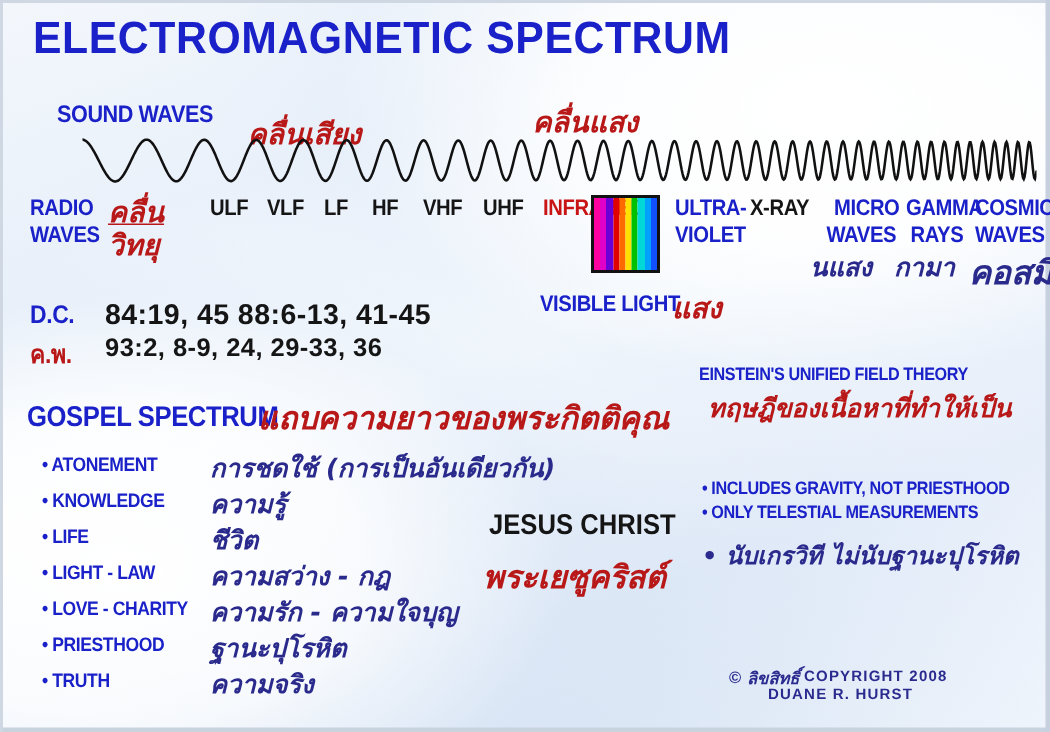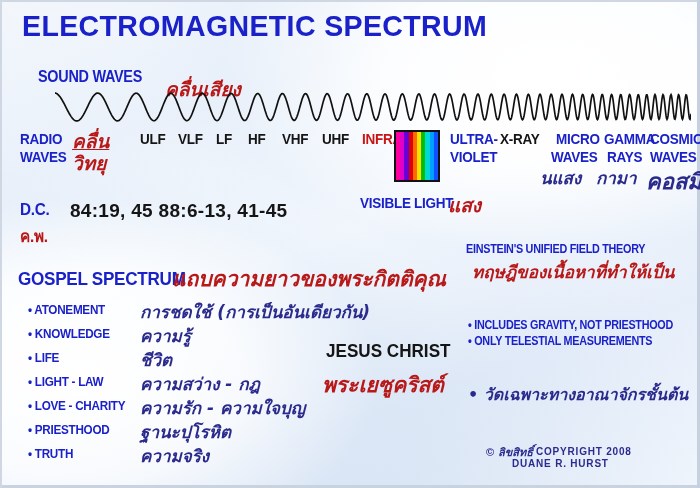--- a/index.html
+++ b/index.html
@@ -144,20 +144,21 @@
 
   <div class="edge t"></div>
   <div class="edge b"></div>
   <div class="edge l"></div>
   <div class="edge r"></div>
 
   <div class="abs" id="title">ELECTROMAGNETIC SPECTRUM</div>
 
   <div class="abs en" id="sound-waves">SOUND WAVES</div>
   <div class="abs th" id="sound-waves-th">คลื่นเสียง</div>
+  <div class="abs th" id="light-waves-th">คลื่นแสง</div>
 
   <div class="abs" id="wave">
     <svg width="636" height="38" viewBox="0 0 636 38" xmlns="http://www.w3.org/2000/svg">
       <path id="wavepath" fill="none" stroke="#111111" stroke-width="1.7" stroke-linecap="round" d="M0.00 5.03 L0.50 5.13 L1.00 5.30 L1.50 5.53 L2.00 5.82 L2.50 6.17 L3.00 6.59 L3.50 7.07 L4.00 7.60 L4.50 8.19 L5.00 8.83 L5.50 9.52 L6.00 10.26 L6.50 11.04 L7.00 11.86 L7.50 12.72 L8.00 13.60 L8.50 14.52 L9.00 15.46 L9.50 16.42 L10.00 17.39 L10.50 18.37 L11.00 19.35 L11.50 20.34 L12.00 21.31 L12.50 22.28 L13.00 23.24 L13.50 24.17 L14.00 25.08 L14.50 25.96 L15.00 26.80 L15.50 27.60 L16.00 28.37 L16.50 29.08 L17.00 29.75 L17.50 30.36 L18.00 30.91 L18.50 31.40 L19.00 31.83 L19.50 32.19 L20.00 32.48 L20.50 32.70 L21.00 32.85 L21.50 32.93 L22.00 32.94 L22.50 32.87 L23.00 32.72 L23.50 32.50 L24.00 32.21 L24.50 31.85 L25.00 31.42 L25.50 30.92 L26.00 30.36 L26.50 29.74 L27.00 29.05 L27.50 28.31 L28.00 27.52 L28.50 26.68 L29.00 25.79 L29.50 24.87 L30.00 23.92 L30.50 22.93 L31.00 21.92 L31.50 20.90 L32.00 19.86 L32.50 18.82 L33.00 17.78 L33.50 16.74 L34.00 15.71 L34.50 14.70 L35.00 13.72 L35.50 12.76 L36.00 11.84 L36.50 10.96 L37.00 10.12 L37.50 9.33 L38.00 8.60 L38.50 7.93 L39.00 7.32 L39.50 6.78 L40.00 6.31 L40.50 5.92 L41.00 5.60 L41.50 5.36 L42.00 5.20 L42.50 5.12 L43.00 5.13 L43.50 5.21 L44.00 5.39 L44.50 5.64 L45.00 5.97 L45.50 6.39 L46.00 6.88 L46.50 7.44 L47.00 8.08 L47.50 8.78 L48.00 9.55 L48.50 10.38 L49.00 11.26 L49.50 12.19 L50.00 13.16 L50.50 14.18 L51.00 15.22 L51.50 16.29 L52.00 17.37 L52.50 18.47 L53.00 19.57 L53.50 20.67 L54.00 21.76 L54.50 22.84 L55.00 23.89 L55.50 24.91 L56.00 25.90 L56.50 26.84 L57.00 27.73 L57.50 28.57 L58.00 29.34 L58.50 30.05 L59.00 30.69 L59.50 31.25 L60.00 31.73 L60.50 32.13 L61.00 32.44 L61.50 32.66 L62.00 32.79 L62.50 32.83 L63.00 32.78 L63.50 32.64 L64.00 32.40 L64.50 32.07 L65.00 31.66 L65.50 31.15 L66.00 30.57 L66.50 29.90 L67.00 29.16 L67.50 28.34 L68.00 27.47 L68.50 26.53 L69.00 25.54 L69.50 24.50 L70.00 23.42 L70.50 22.31 L71.00 21.18 L71.50 20.03 L72.00 18.87 L72.50 17.71 L73.00 16.55 L73.50 15.42 L74.00 14.30 L74.50 13.22 L75.00 12.18 L75.50 11.19 L76.00 10.26 L76.50 9.38 L77.00 8.57 L77.50 7.84 L78.00 7.19 L78.50 6.63 L79.00 6.15 L79.50 5.77 L80.00 5.49 L80.50 5.30 L81.00 5.22 L81.50 5.24 L82.00 5.36 L82.50 5.59 L83.00 5.91 L83.50 6.34 L84.00 6.86 L84.50 7.47 L85.00 8.18 L85.50 8.96 L86.00 9.83 L86.50 10.76 L87.00 11.76 L87.50 12.82 L88.00 13.92 L88.50 15.07 L89.00 16.25 L89.50 17.45 L90.00 18.66 L90.50 19.88 L91.00 21.10 L91.50 22.30 L92.00 23.47 L92.50 24.61 L93.00 25.71 L93.50 26.75 L94.00 27.74 L94.50 28.65 L95.00 29.49 L95.50 30.24 L96.00 30.91 L96.50 31.48 L97.00 31.95 L97.50 32.31 L98.00 32.56 L98.50 32.71 L99.00 32.74 L99.50 32.65 L100.00 32.46 L100.50 32.15 L101.00 31.73 L101.50 31.20 L102.00 30.58 L102.50 29.85 L103.00 29.03 L103.50 28.13 L104.00 27.14 L104.50 26.09 L105.00 24.97 L105.50 23.81 L106.00 22.59 L106.50 21.35 L107.00 20.09 L107.50 18.81 L108.00 17.54 L108.50 16.27 L109.00 15.03 L109.50 13.82 L110.00 12.65 L110.50 11.54 L111.00 10.50 L111.50 9.52 L112.00 8.64 L112.50 7.84 L113.00 7.14 L113.50 6.54 L114.00 6.06 L114.50 5.69 L115.00 5.45 L115.50 5.32 L116.00 5.32 L116.50 5.45 L117.00 5.69 L117.50 6.06 L118.00 6.55 L118.50 7.16 L119.00 7.87 L119.50 8.69 L120.00 9.61 L120.50 10.61 L121.00 11.70 L121.50 12.85 L122.00 14.07 L122.50 15.33 L123.00 16.63 L123.50 17.95 L124.00 19.28 L124.50 20.62 L125.00 21.93 L125.50 23.23 L126.00 24.48 L126.50 25.68 L127.00 26.82 L127.50 27.89 L128.00 28.86 L128.50 29.75 L129.00 30.53 L129.50 31.20 L130.00 31.74 L130.50 32.17 L131.00 32.46 L131.50 32.62 L132.00 32.64 L132.50 32.53 L133.00 32.28 L133.50 31.90 L134.00 31.39 L134.50 30.75 L135.00 29.99 L135.50 29.12 L136.00 28.15 L136.50 27.08 L137.00 25.93 L137.50 24.70 L138.00 23.41 L138.50 22.08 L139.00 20.71 L139.50 19.32 L140.00 17.93 L140.50 16.55 L141.00 15.19 L141.50 13.87 L142.00 12.60 L142.50 11.40 L143.00 10.28 L143.50 9.24 L144.00 8.32 L144.50 7.50 L145.00 6.81 L145.50 6.25 L146.00 5.82 L146.50 5.54 L147.00 5.40 L147.50 5.41 L148.00 5.57 L148.50 5.88 L149.00 6.33 L149.50 6.92 L150.00 7.65 L150.50 8.50 L151.00 9.47 L151.50 10.55 L152.00 11.72 L152.50 12.98 L153.00 14.30 L153.50 15.68 L154.00 17.10 L154.50 18.55 L155.00 20.00 L155.50 21.44 L156.00 22.85 L156.50 24.22 L157.00 25.54 L157.50 26.78 L158.00 27.93 L158.50 28.98 L159.00 29.91 L159.50 30.72 L160.00 31.39 L160.50 31.92 L161.00 32.29 L161.50 32.51 L162.00 32.57 L162.50 32.47 L163.00 32.21 L163.50 31.79 L164.00 31.21 L164.50 30.49 L165.00 29.63 L165.50 28.64 L166.00 27.53 L166.50 26.32 L167.00 25.01 L167.50 23.63 L168.00 22.20 L168.50 20.72 L169.00 19.22 L169.50 17.71 L170.00 16.22 L170.50 14.76 L171.00 13.35 L171.50 12.01 L172.00 10.76 L172.50 9.60 L173.00 8.57 L173.50 7.67 L174.00 6.91 L174.50 6.30 L175.00 5.85 L175.50 5.57 L176.00 5.47 L176.50 5.53 L177.00 5.77 L177.50 6.19 L178.00 6.77 L178.50 7.51 L179.00 8.40 L179.50 9.43 L180.00 10.59 L180.50 11.86 L181.00 13.22 L181.50 14.67 L182.00 16.17 L182.50 17.71 L183.00 19.27 L183.50 20.84 L184.00 22.37 L184.50 23.87 L185.00 25.30 L185.50 26.64 L186.00 27.89 L186.50 29.01 L187.00 30.00 L187.50 30.84 L188.00 31.52 L188.50 32.03 L189.00 32.35 L189.50 32.49 L190.00 32.45 L190.50 32.21 L191.00 31.79 L191.50 31.19 L192.00 30.42 L192.50 29.49 L193.00 28.41 L193.50 27.19 L194.00 25.85 L194.50 24.42 L195.00 22.90 L195.50 21.33 L196.00 19.72 L196.50 18.10 L197.00 16.49 L197.50 14.91 L198.00 13.40 L198.50 11.96 L199.00 10.62 L199.50 9.41 L200.00 8.33 L200.50 7.41 L201.00 6.66 L201.50 6.10 L202.00 5.73 L202.50 5.55 L203.00 5.58 L203.50 5.80 L204.00 6.23 L204.50 6.85 L205.00 7.66 L205.50 8.63 L206.00 9.77 L206.50 11.05 L207.00 12.46 L207.50 13.97 L208.00 15.55 L208.50 17.19 L209.00 18.87 L209.50 20.54 L210.00 22.20 L210.50 23.80 L211.00 25.33 L211.50 26.77 L212.00 28.08 L212.50 29.26 L213.00 30.27 L213.50 31.10 L214.00 31.74 L214.50 32.17 L215.00 32.40 L215.50 32.41 L216.00 32.20 L216.50 31.78 L217.00 31.15 L217.50 30.32 L218.00 29.31 L218.50 28.12 L219.00 26.79 L219.50 25.32 L220.00 23.75 L220.50 22.10 L221.00 20.39 L221.50 18.66 L222.00 16.93 L222.50 15.23 L223.00 13.60 L223.50 12.05 L224.00 10.62 L224.50 9.33 L225.00 8.21 L225.50 7.26 L226.00 6.52 L226.50 5.99 L227.00 5.68 L227.50 5.60 L228.00 5.76 L228.50 6.14 L229.00 6.75 L229.50 7.57 L230.00 8.60 L230.50 9.81 L231.00 11.18 L231.50 12.69 L232.00 14.32 L232.50 16.03 L233.00 17.79 L233.50 19.58 L234.00 21.36 L234.50 23.10 L235.00 24.77 L235.50 26.34 L236.00 27.78 L236.50 29.05 L237.00 30.15 L237.50 31.04 L238.00 31.72 L238.50 32.16 L239.00 32.36 L239.50 32.31 L240.00 32.01 L240.50 31.48 L241.00 30.70 L241.50 29.71 L242.00 28.52 L242.50 27.15 L243.00 25.62 L243.50 23.96 L244.00 22.21 L244.50 20.39 L245.00 18.54 L245.50 16.71 L246.00 14.91 L246.50 13.19 L247.00 11.58 L247.50 10.11 L248.00 8.81 L248.50 7.71 L249.00 6.83 L249.50 6.19 L250.00 5.79 L250.50 5.66 L251.00 5.79 L251.50 6.18 L252.00 6.83 L252.50 7.72 L253.00 8.84 L253.50 10.16 L254.00 11.66 L254.50 13.32 L255.00 15.08 L255.50 16.93 L256.00 18.83 L256.50 20.73 L257.00 22.60 L257.50 24.39 L258.00 26.08 L258.50 27.62 L259.00 28.99 L259.50 30.15 L260.00 31.08 L260.50 31.76 L261.00 32.17 L261.50 32.31 L262.00 32.17 L262.50 31.74 L263.00 31.05 L263.50 30.10 L264.00 28.92 L264.50 27.52 L265.00 25.93 L265.50 24.20 L266.00 22.35 L266.50 20.43 L267.00 18.47 L267.50 16.52 L268.00 14.62 L268.50 12.82 L269.00 11.15 L269.50 9.65 L270.00 8.36 L270.50 7.30 L271.00 6.49 L271.50 5.97 L272.00 5.73 L272.50 5.79 L273.00 6.15 L273.50 6.80 L274.00 7.72 L274.50 8.90 L275.00 10.31 L275.50 11.92 L276.00 13.69 L276.50 15.59 L277.00 17.56 L277.50 19.58 L278.00 21.58 L278.50 23.52 L279.00 25.36 L279.50 27.06 L280.00 28.57 L280.50 29.86 L281.00 30.89 L281.50 31.65 L282.00 32.11 L282.50 32.25 L283.00 32.09 L283.50 31.61 L284.00 30.83 L284.50 29.76 L285.00 28.44 L285.50 26.88 L286.00 25.13 L286.50 23.24 L287.00 21.23 L287.50 19.17 L288.00 17.11 L288.50 15.08 L289.00 13.15 L289.50 11.37 L290.00 9.77 L290.50 8.39 L291.00 7.28 L291.50 6.46 L292.00 5.95 L292.50 5.77 L293.00 5.92 L293.50 6.41 L294.00 7.21 L294.50 8.31 L295.00 9.68 L295.50 11.30 L296.00 13.11 L296.50 15.08 L297.00 17.15 L297.50 19.27 L298.00 21.39 L298.50 23.45 L299.00 25.39 L299.50 27.17 L300.00 28.74 L300.50 30.05 L301.00 31.07 L301.50 31.78 L302.00 32.15 L302.50 32.17 L303.00 31.84 L303.50 31.16 L304.00 30.16 L304.50 28.85 L305.00 27.28 L305.50 25.49 L306.00 23.51 L306.50 21.41 L307.00 19.25 L307.50 17.07 L308.00 14.94 L308.50 12.92 L309.00 11.07 L309.50 9.43 L310.00 8.06 L310.50 6.99 L311.00 6.26 L311.50 5.88 L312.00 5.86 L312.50 6.22 L313.00 6.94 L313.50 8.00 L314.00 9.38 L314.50 11.03 L315.00 12.91 L315.50 14.97 L316.00 17.14 L316.50 19.37 L317.00 21.60 L317.50 23.75 L318.00 25.76 L318.50 27.59 L319.00 29.16 L319.50 30.43 L320.00 31.38 L320.50 31.96 L321.00 32.15 L321.50 31.96 L322.00 31.38 L322.50 30.43 L323.00 29.14 L323.50 27.54 L324.00 25.69 L324.50 23.63 L325.00 21.42 L325.50 19.14 L326.00 16.86 L326.50 14.63 L327.00 12.54 L327.50 10.64 L328.00 9.00 L328.50 7.67 L329.00 6.68 L329.50 6.08 L330.00 5.87 L330.50 6.08 L331.00 6.69 L331.50 7.69 L332.00 9.04 L332.50 10.71 L333.00 12.65 L333.50 14.79 L334.00 17.07 L334.50 19.41 L335.00 21.74 L335.50 23.99 L336.00 26.08 L336.50 27.94 L337.00 29.51 L337.50 30.75 L338.00 31.60 L338.50 32.04 L339.00 32.06 L339.50 31.64 L340.00 30.81 L340.50 29.59 L341.00 28.01 L341.50 26.14 L342.00 24.02 L342.50 21.73 L343.00 19.35 L343.50 16.95 L344.00 14.62 L344.50 12.43 L345.00 10.47 L345.50 8.79 L346.00 7.46 L346.50 6.52 L347.00 6.01 L347.50 5.95 L348.00 6.33 L348.50 7.16 L349.00 8.40 L349.50 10.00 L350.00 11.93 L350.50 14.10 L351.00 16.45 L351.50 18.89 L352.00 21.34 L352.50 23.71 L353.00 25.92 L353.50 27.88 L354.00 29.52 L354.50 30.79 L355.00 31.64 L355.50 32.03 L356.00 31.96 L356.50 31.41 L357.00 30.41 L357.50 28.99 L358.00 27.21 L358.50 25.13 L359.00 22.81 L359.50 20.35 L360.00 17.84 L360.50 15.37 L361.00 13.03 L361.50 10.91 L362.00 9.09 L362.50 7.64 L363.00 6.62 L363.50 6.06 L364.00 5.99 L364.50 6.42 L365.00 7.32 L365.50 8.67 L366.00 10.42 L366.50 12.50 L367.00 14.83 L367.50 17.33 L368.00 19.89 L368.50 22.42 L369.00 24.83 L369.50 27.00 L370.00 28.87 L370.50 30.35 L371.00 31.39 L371.50 31.93 L372.00 31.97 L372.50 31.49 L373.00 30.51 L373.50 29.07 L374.00 27.23 L374.50 25.05 L375.00 22.62 L375.50 20.05 L376.00 17.43 L376.50 14.87 L377.00 12.48 L377.50 10.35 L378.00 8.57 L378.50 7.22 L379.00 6.35 L379.50 6.01 L380.00 6.20 L380.50 6.93 L381.00 8.16 L381.50 9.85 L382.00 11.92 L382.50 14.30 L383.00 16.87 L383.50 19.54 L384.00 22.19 L384.50 24.70 L385.00 26.98 L385.50 28.92 L386.00 30.43 L386.50 31.45 L387.00 31.94 L387.50 31.86 L388.00 31.23 L388.50 30.07 L389.00 28.41 L389.50 26.35 L390.00 23.96 L390.50 21.34 L391.00 18.62 L391.50 15.92 L392.00 13.35 L392.50 11.02 L393.00 9.05 L393.50 7.53 L394.00 6.51 L394.50 6.06 L395.00 6.20 L395.50 6.91 L396.00 8.18 L396.50 9.94 L397.00 12.12 L397.50 14.61 L398.00 17.31 L398.50 20.10 L399.00 22.83 L399.50 25.39 L400.00 27.66 L400.50 29.52 L401.00 30.89 L401.50 31.71 L402.00 31.93 L402.50 31.54 L403.00 30.56 L403.50 29.02 L404.00 27.01 L404.50 24.61 L405.00 21.94 L405.50 19.13 L406.00 16.30 L406.50 13.60 L407.00 11.16 L407.50 9.10 L408.00 7.52 L408.50 6.50 L409.00 6.09 L409.50 6.31 L410.00 7.16 L410.50 8.59 L411.00 10.55 L411.50 12.92 L412.00 15.60 L412.50 18.46 L413.00 21.34 L413.50 24.11 L414.00 26.63 L414.50 28.76 L415.00 30.40 L415.50 31.47 L416.00 31.89 L416.50 31.66 L417.00 30.78 L417.50 29.29 L418.00 27.27 L418.50 24.82 L419.00 22.06 L419.50 19.14 L420.00 16.21 L420.50 13.42 L421.00 10.92 L421.50 8.85 L422.00 7.30 L422.50 6.38 L423.00 6.12 L423.50 6.55 L424.00 7.65 L424.50 9.35 L425.00 11.57 L425.50 14.20 L426.00 17.09 L426.50 20.09 L427.00 23.03 L427.50 25.75 L428.00 28.11 L428.50 29.98 L429.00 31.24 L429.50 31.83 L430.00 31.71 L430.50 30.88 L431.00 29.40 L431.50 27.33 L432.00 24.79 L432.50 21.93 L433.00 18.90 L433.50 15.87 L434.00 13.01 L434.50 10.49 L435.00 8.45 L435.50 7.01 L436.00 6.26 L436.50 6.23 L437.00 6.94 L437.50 8.35 L438.00 10.37 L438.50 12.90 L439.00 15.79 L439.50 18.86 L440.00 21.95 L440.50 24.87 L441.00 27.45 L441.50 29.53 L442.00 30.99 L442.50 31.74 L443.00 31.73 L443.50 30.96 L444.00 29.48 L444.50 27.36 L445.00 24.73 L445.50 21.76 L446.00 18.62 L446.50 15.49 L447.00 12.58 L447.50 10.05 L448.00 8.07 L448.50 6.76 L449.00 6.20 L449.50 6.44 L450.00 7.45 L450.50 9.18 L451.00 11.53 L451.50 14.34 L452.00 17.45 L452.50 20.67 L453.00 23.78 L453.50 26.59 L454.00 28.93 L454.50 30.63 L455.00 31.60 L455.50 31.76 L456.00 31.10 L456.50 29.66 L457.00 27.54 L457.50 24.86 L458.00 21.79 L458.50 18.54 L459.00 15.31 L459.50 12.33 L460.00 9.77 L460.50 7.83 L461.00 6.61 L461.50 6.22 L462.00 6.67 L462.50 7.95 L463.00 9.97 L463.50 12.59 L464.00 15.65 L464.50 18.93 L465.00 22.23 L465.50 25.31 L466.00 27.96 L466.50 30.01 L467.00 31.31 L467.50 31.76 L468.00 31.34 L468.50 30.07 L469.00 28.03 L469.50 25.36 L470.00 22.25 L470.50 18.90 L471.00 15.56 L471.50 12.46 L472.00 9.81 L472.50 7.81 L473.00 6.59 L473.50 6.26 L474.00 6.83 L474.50 8.27 L475.00 10.48 L475.50 13.30 L476.00 16.54 L476.50 19.96 L477.00 23.31 L477.50 26.36 L478.00 28.87 L478.50 30.66 L479.00 31.61 L479.50 31.63 L480.00 30.71 L480.50 28.94 L481.00 26.42 L481.50 23.35 L482.00 19.96 L482.50 16.48 L483.00 13.19 L483.50 10.34 L484.00 8.13 L484.50 6.74 L485.00 6.28 L485.50 6.79 L486.00 8.22 L486.50 10.48 L487.00 13.40 L487.50 16.75 L488.00 20.28 L488.50 23.71 L489.00 26.78 L489.50 29.26 L490.00 30.93 L490.50 31.67 L491.00 31.42 L491.50 30.20 L492.00 28.08 L492.50 25.25 L493.00 21.92 L493.50 18.35 L494.00 14.83 L494.50 11.64 L495.00 9.04 L495.50 7.23 L496.00 6.37 L496.50 6.53 L497.00 7.71 L497.50 9.80 L498.00 12.65 L498.50 16.02 L499.00 19.64 L499.50 23.21 L500.00 26.44 L500.50 29.06 L501.00 30.84 L501.50 31.64 L502.00 31.38 L502.50 30.09 L503.00 27.87 L503.50 24.89 L504.00 21.41 L504.50 17.73 L505.00 14.15 L505.50 10.98 L506.00 8.49 L506.50 6.89 L507.00 6.34 L507.50 6.88 L508.00 8.46 L508.50 10.96 L509.00 14.16 L509.50 17.79 L510.00 21.53 L510.50 25.05 L511.00 28.04 L511.50 30.24 L512.00 31.45 L512.50 31.55 L513.00 30.54 L513.50 28.50 L514.00 25.60 L514.50 22.11 L515.00 18.34 L515.50 14.62 L516.00 11.29 L516.50 8.66 L517.00 6.97 L517.50 6.37 L518.00 6.92 L518.50 8.59 L519.00 11.22 L519.50 14.56 L520.00 18.33 L520.50 22.16 L521.00 25.70 L521.50 28.62 L522.00 30.64 L522.50 31.57 L523.00 31.32 L523.50 29.90 L524.00 27.45 L524.50 24.20 L525.00 20.45 L525.50 16.55 L526.00 12.88 L526.50 9.80 L527.00 7.60 L527.50 6.50 L528.00 6.61 L528.50 7.92 L529.00 10.32 L529.50 13.56 L530.00 17.34 L530.50 21.30 L531.00 25.02 L531.50 28.16 L532.00 30.40 L532.50 31.50 L533.00 31.36 L533.50 29.98 L534.00 27.50 L534.50 24.16 L535.00 20.30 L535.50 16.30 L536.00 12.57 L536.50 9.49 L537.00 7.38 L537.50 6.45 L538.00 6.81 L538.50 8.43 L539.00 11.13 L539.50 14.66 L540.00 18.64 L540.50 22.66 L541.00 26.30 L541.50 29.19 L542.00 31.01 L542.50 31.56 L543.00 30.79 L543.50 28.77 L544.00 25.71 L544.50 21.94 L545.00 17.84 L545.50 13.86 L546.00 10.43 L546.50 7.92 L547.00 6.61 L547.50 6.63 L548.00 8.00 L548.50 10.56 L549.00 14.06 L549.50 18.09 L550.00 22.24 L550.50 26.03 L551.00 29.05 L551.50 30.95 L552.00 31.54 L552.50 30.72 L553.00 28.60 L553.50 25.39 L554.00 21.47 L554.50 17.26 L555.00 13.24 L555.50 9.87 L556.00 7.54 L556.50 6.51 L557.00 6.90 L557.50 8.69 L558.00 11.66 L558.50 15.48 L559.00 19.72 L559.50 23.87 L560.00 27.47 L560.50 30.08 L561.00 31.39 L561.50 31.26 L562.00 29.68 L562.50 26.84 L563.00 23.07 L563.50 18.81 L564.00 14.57 L564.50 10.85 L565.00 8.10 L565.50 6.66 L566.00 6.71 L566.50 8.23 L567.00 11.06 L567.50 14.86 L568.00 19.17 L568.50 23.46 L569.00 27.21 L569.50 29.96 L570.00 31.36 L570.50 31.23 L571.00 29.59 L571.50 26.63 L572.00 22.72 L572.50 18.34 L573.00 14.03 L573.50 10.35 L574.00 7.75 L574.50 6.57 L575.00 6.96 L575.50 8.89 L576.00 12.10 L576.50 16.20 L577.00 20.66 L577.50 24.92 L578.00 28.42 L578.50 30.70 L579.00 31.47 L579.50 30.62 L580.00 28.25 L580.50 24.67 L581.00 20.35 L581.50 15.84 L582.00 11.74 L582.50 8.60 L583.00 6.83 L583.50 6.68 L584.00 8.18 L584.50 11.12 L585.00 15.12 L585.50 19.65 L586.00 24.10 L586.50 27.86 L587.00 30.43 L587.50 31.44 L588.00 30.75 L588.50 28.46 L589.00 24.86 L589.50 20.46 L590.00 15.84 L590.50 11.66 L591.00 8.49 L591.50 6.79 L592.00 6.78 L592.50 8.48 L593.00 11.67 L593.50 15.89 L594.00 20.55 L594.50 25.00 L595.00 28.60 L595.50 30.84 L596.00 31.39 L596.50 30.17 L597.00 27.34 L597.50 23.30 L598.00 18.64 L598.50 14.03 L599.00 10.13 L599.50 7.52 L600.00 6.59 L600.50 7.47 L601.00 10.05 L601.50 13.95 L602.00 18.60 L602.50 23.32 L603.00 27.40 L603.50 30.23 L604.00 31.39 L604.50 30.69 L605.00 28.23 L605.50 24.38 L606.00 19.71 L606.50 14.93 L607.00 10.76 L607.50 7.84 L608.00 6.63 L608.50 7.31 L609.00 9.79 L609.50 13.69 L610.00 18.42 L610.50 23.25 L611.00 27.42 L611.50 30.28 L612.00 31.38 L612.50 30.54 L613.00 27.88 L613.50 23.82 L614.00 18.99 L614.50 14.16 L615.00 10.09 L615.50 7.44 L616.00 6.64 L616.50 7.82 L617.00 10.80 L617.50 15.10 L618.00 20.05 L618.50 24.83 L619.00 28.66 L619.50 30.93 L620.00 31.24 L620.50 29.54 L621.00 26.11 L621.50 21.50 L622.00 16.47 L622.50 11.85 L623.00 8.42 L623.50 6.75 L624.00 7.13 L624.50 9.51 L625.00 13.49 L625.50 18.40 L626.00 23.42 L626.50 27.69 L627.00 30.49 L627.50 31.33 L628.00 30.06 L628.50 26.88 L629.00 22.35 L629.50 17.23 L630.00 12.41 L630.50 8.73 L631.00 6.84 L631.50 7.07 L632.00 9.39 L632.50 13.41 L633.00 18.41 L633.50 23.53 L634.00 27.84 L634.50 30.60 L635.00 31.28 L635.50 29.77 L636.00 26.33"></path>
     </svg>
   </div>
 
   <div class="abs en" id="radio1">RADIO</div>
   <div class="abs en" id="radio2">WAVES</div>
   <div class="abs th" id="radio-th1">คลื่น</div>
@@ -197,20 +198,21 @@
   <div class="abs th dark" id="micro-th">นแสง</div>
   <div class="abs th dark" id="gamma-th">กามา</div>
   <div class="abs th dark" id="cosmic-th">คอสมิก</div>
 
   <div class="abs en" id="visible-light">VISIBLE LIGHT</div>
   <div class="abs th" id="visible-light-th">แสง</div>
 
   <div class="abs en" id="dc-label">D.C.</div>
   <div class="abs" id="dc-refs">84:19, 45   88:6-13, 41-45</div>
   <div class="abs en" id="kp-label">ค.พ.</div>
+  <div class="abs" id="kp-refs">93:2, 8-9, 24, 29-33, 36</div>
 
   <div class="abs en" id="gospel-en">GOSPEL SPECTRUM</div>
   <div class="abs th" id="gospel-th">แถบความยาวของพระกิตติคุณ</div>
 
   <div class="abs" id="gospel-list">
       <div class="g-row">
         <div class="g-en en">• ATONEMENT</div>
         <div class="g-th th">การชดใช้ (การเป็นอันเดียวกัน)</div>
       </div>
       <div class="g-row">
@@ -240,20 +242,20 @@
     </div>
 
   <div class="abs" id="jesus-en">JESUS CHRIST</div>
   <div class="abs th" id="jesus-th">พระเยซูคริสต์</div>
 
   <div class="abs en" id="einstein-en">EINSTEIN'S UNIFIED FIELD THEORY</div>
   <div class="abs th" id="einstein-th1">ทฤษฎีของเนื้อหาที่ทำให้เป็น</div>
 
   <div class="abs en" id="e-b1">• INCLUDES GRAVITY, NOT PRIESTHOOD</div>
   <div class="abs en" id="e-b2">• ONLY TELESTIAL MEASUREMENTS</div>
-  <div class="abs th" id="e-b4">• วัดเฉพาะทางอาณาจักรชั้นต้น</div>
+  <div class="abs th" id="e-b3">• นับเกรวิที ไม่นับฐานะปุโรหิต</div>
 
   <div class="abs" id="copy-mark">©</div>
   <div class="abs th dark" id="copyright-th">ลิขสิทธิ์</div>
   <div class="abs" id="copyright1" style="left:536px;">COPYRIGHT  2008</div>
   <div class="abs" id="copyright2">DUANE  R.  HURST</div>
 
 </div>
 
 </body></html>

